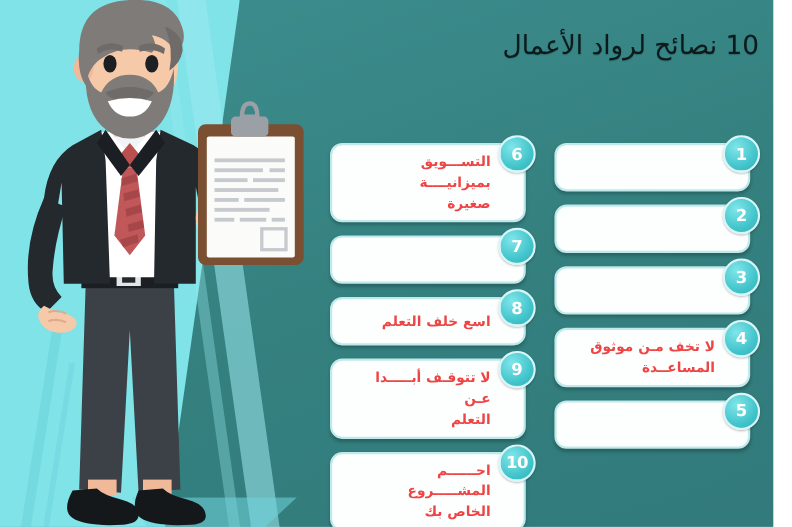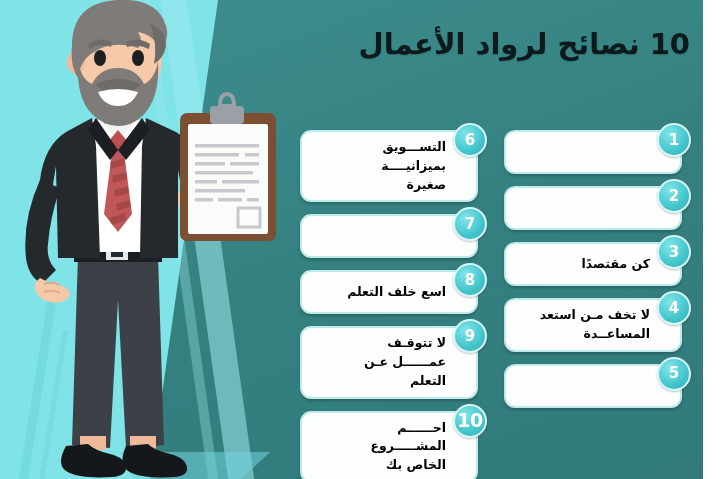--- a/index.html
+++ b/index.html
@@ -74,22 +74,22 @@
 
   
   .title {
     position: absolute;
     right: 30px;
     top: 28px;
     width: 440px;
     text-align: right;
     direction: rtl;
     color: #0c1a1c;
-    font-size: 29px;
-    font-weight: bold;
+    font-size: 24px;
+    font-weight: normal;
     line-height: 1.15;
     letter-spacing: 0px;
     text-shadow: 0 1px 1px rgba(0,0,0,.18);
   }
 
   
   .col {
     position: absolute;
     top: 130px;
     width: 178px;
@@ -109,21 +109,21 @@
     min-height: 44px;
     padding: 6px 30px 6px 10px;
     display: flex;
     align-items: center;
     justify-content: flex-end;
     box-shadow: 0 2px 3px rgba(0,0,0,.22);
   }
   .card-text {
     direction: rtl;
     text-align: right;
-    color: #000000;
+    color: #ef4444;
     font-size: 12.5px;
     font-weight: bold;
     line-height: 1.5;
     width: 100%;
     white-space: pre-line;
     margin-left: 20px;
   }
   .badge {
     position: absolute;
     right: -11px;
@@ -134,21 +134,21 @@
     border: 2px solid #d8f6f7;
     color: #ffffff;
     font-size: 15px;
     font-weight: bold;
     display: flex;
     align-items: center;
     justify-content: center;
     box-shadow: 0 1px 2px rgba(0,0,0,.25);
     line-height: 1;
   }
-  .badge.wide { font-size: 19px; letter-spacing: -.5px; }
+  .badge.wide { font-size: 15px; letter-spacing: -.5px; }
 
   
   .char { position: absolute; left: 0; top: 0; width: 290px; height: 479px; }
 </style>
 </head>
 <body>
 
 <div id="stage">
 
   <div class="bg-dark"></div>
@@ -252,25 +252,24 @@
 
   <div class="col col-right">
     <div class="card">
       <span class="badge">1</span>
     </div>
     <div class="card">
       <span class="badge">2</span>
     </div>
     <div class="card">
       <span class="badge">3</span>
-      <span class="card-text">كن مقتصدًا</span>
     </div>
     <div class="card">
       <span class="badge">4</span>
-      <span class="card-text">لا تخف مـن استعد
+      <span class="card-text">لا تخف مـن موثوق
 المساعــدة</span>
     </div>
     <div class="card">
       <span class="badge">5</span>
     </div>
   </div>
 
   <div class="col col-left">
     <div class="card">
       <span class="badge">6</span>
@@ -279,21 +278,21 @@
     </div>
     <div class="card">
       <span class="badge">7</span>
     </div>
     <div class="card">
       <span class="badge">8</span>
       <span class="card-text">اسع خلف التعلم</span>
     </div>
     <div class="card">
       <span class="badge">9</span>
-      <span class="card-text">لا تتوقـف عمــــــل عـن
+      <span class="card-text">لا تتوقـف أبـــــدا عـن
 التعلم</span>
     </div>
     <div class="card">
       <span class="badge wide">10</span>
       <span class="card-text">احــــــم المشـــــروع
 الخاص بك</span>
     </div>
   </div>
 
 </div>

